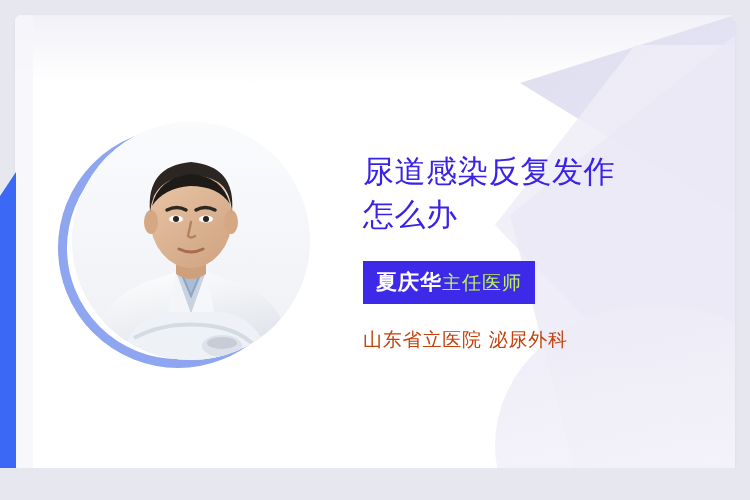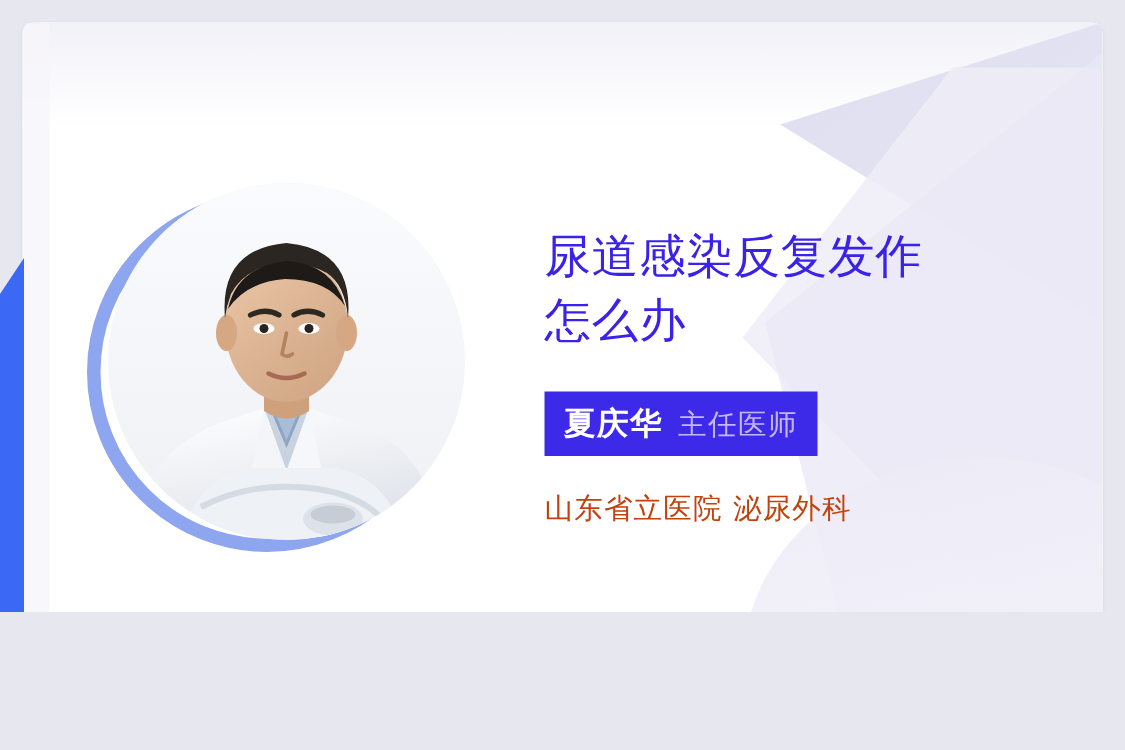--- a/index.html
+++ b/index.html
@@ -10,21 +10,21 @@
     width: 750px;
     height: 500px;
     overflow: hidden;
     font-family: "DejaVu Sans", "Liberation Sans", sans-serif;
     background: #e7e7ef;
   }
 
   .stage {
     position: relative;
     width: 750px;
-    height: 408px;
+    height: 468px;
     background: #e7e7ef;
     overflow: hidden;
   }
 
   
   .bg-shapes {
     position: absolute;
     inset: 0;
     width: 750px;
     height: 500px;
@@ -117,23 +117,23 @@
   .badge-name {
     font-size: 21px;
     font-weight: bold;
     color: #ffffff;
     letter-spacing: 1px;
     font-family: Liberation Mono, monospace;
   }
   .badge-rank {
     font-size: 19px;
     font-weight: 400;
-    color: #c4b5fd;
+    color: #bef264;
     letter-spacing: 1px;
-    margin-left: 10px;
+    margin-left: 0;
   }
 
   .affiliation {
     margin-top: 22px;
     font-size: 19px;
     line-height: 26px;
     color: #c2410c;
     letter-spacing: 0.8px;
     white-space: nowrap;
   }

